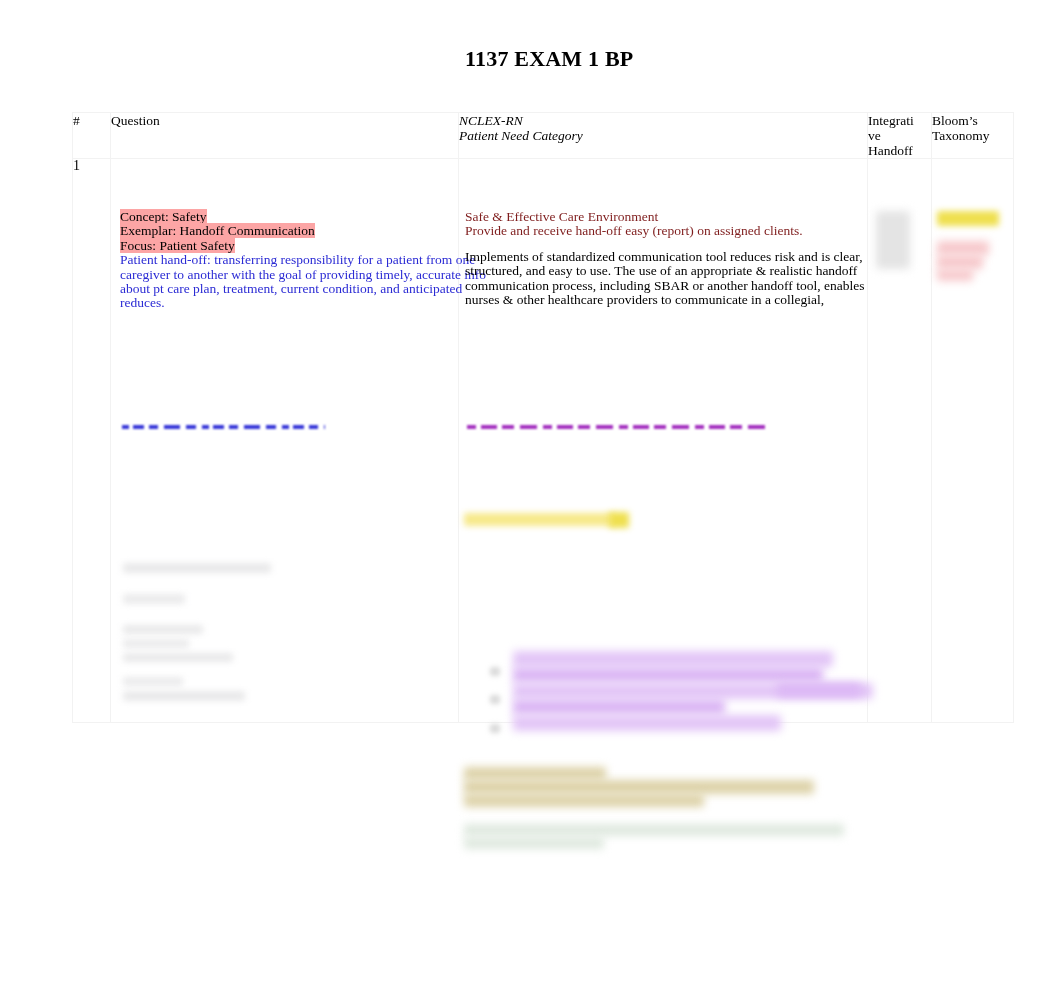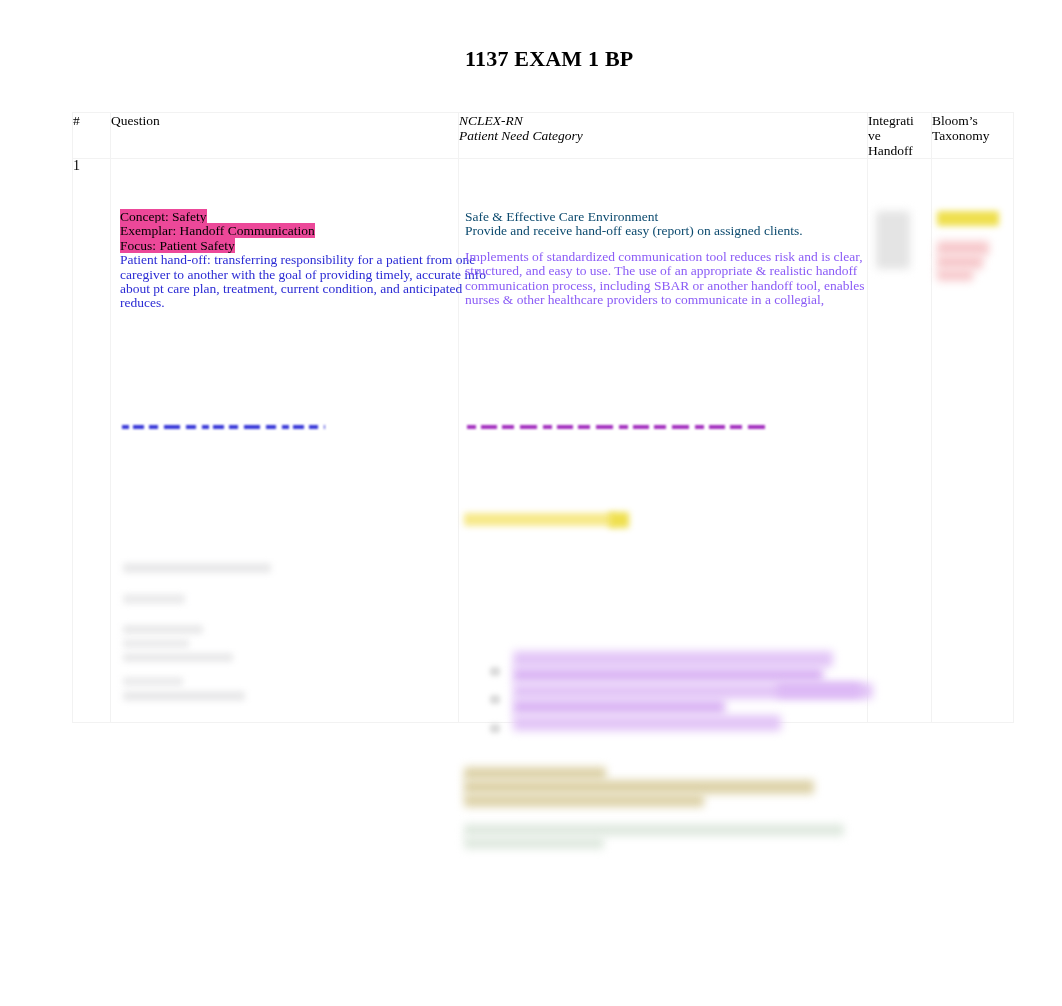--- a/index.html
+++ b/index.html
@@ -63,27 +63,27 @@
   .cell-num { padding: 45px 0 0 13px; font-size: 14px; }
 
   .cell-q { padding: 0; position: relative; }
   .q-inner { position: absolute; left: 9px; top: 51px; right: 6px; }
 
   .cell-nclex { padding: 0; position: relative; }
   .n-inner { position: absolute; left: 6px; top: 51px; right: 6px; }
 
   
   .hl-yellow {
-    background: #ec4899;
+    background: #fca5a5;
     box-decoration-break: clone;
     -webkit-box-decoration-break: clone;
   }
   .txt-blue   { color: #2b2bd4; }
-  .txt-purple { color: #8b5cf6; }
-  .txt-black  { color: #0c4a6e; }
+  .txt-purple { color: #000000; }
+  .txt-black  { color: #7f1d1d; }
 
   .line { display: block; white-space: nowrap; }
 
   .spacer-sm { height: 11px; }
 
   
   .blur { filter: blur(3.2px); position: absolute; }
   .blur-soft { filter: blur(2.6px); position: absolute; }
   .blur-strong { filter: blur(4.4px); position: absolute; }
 

